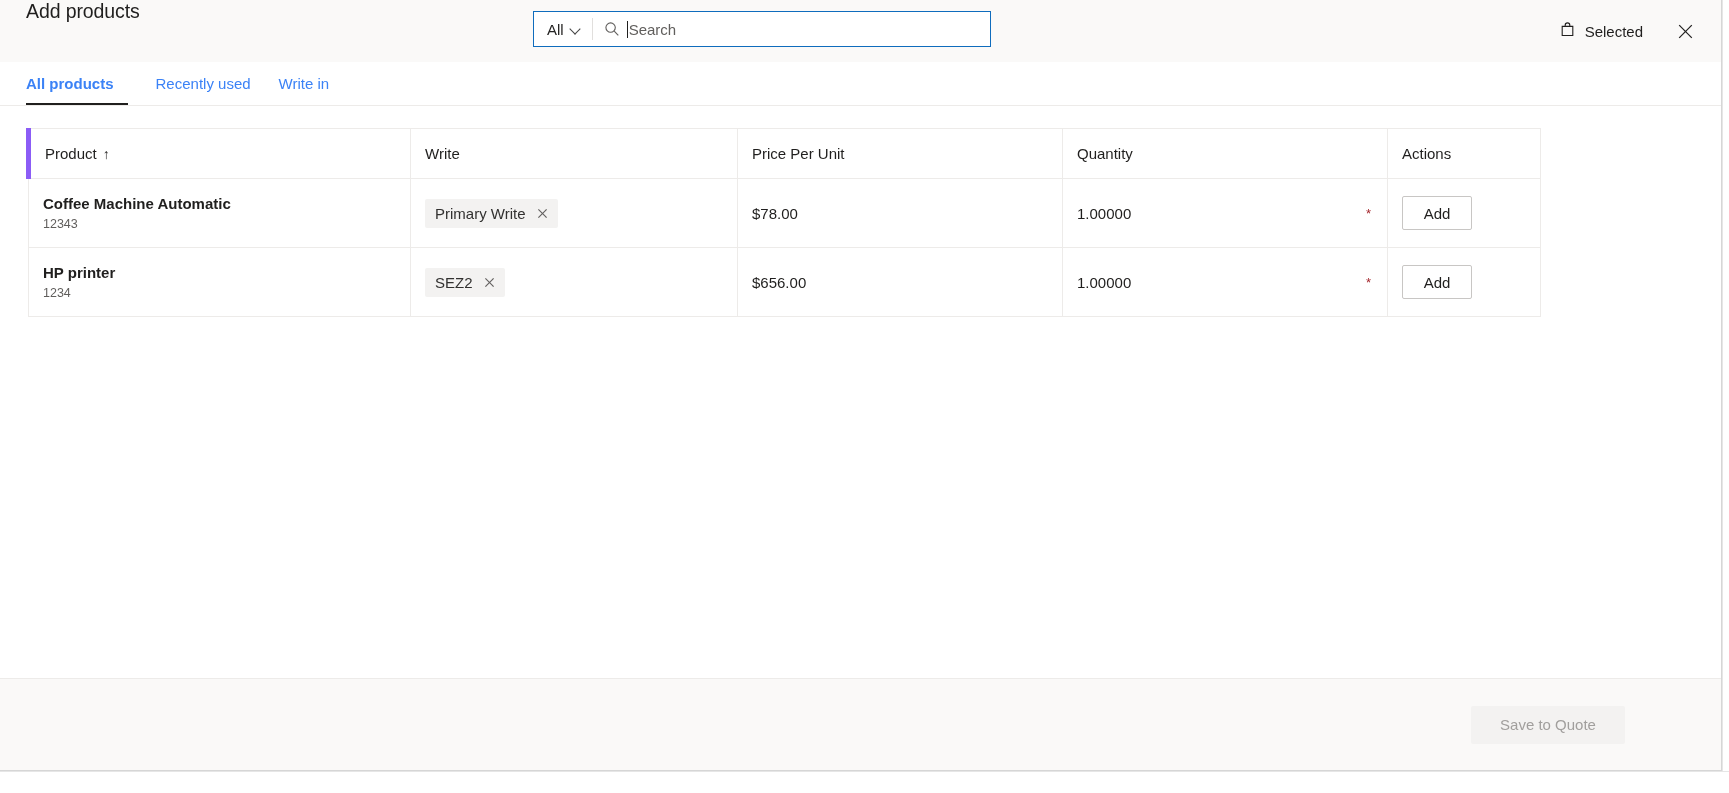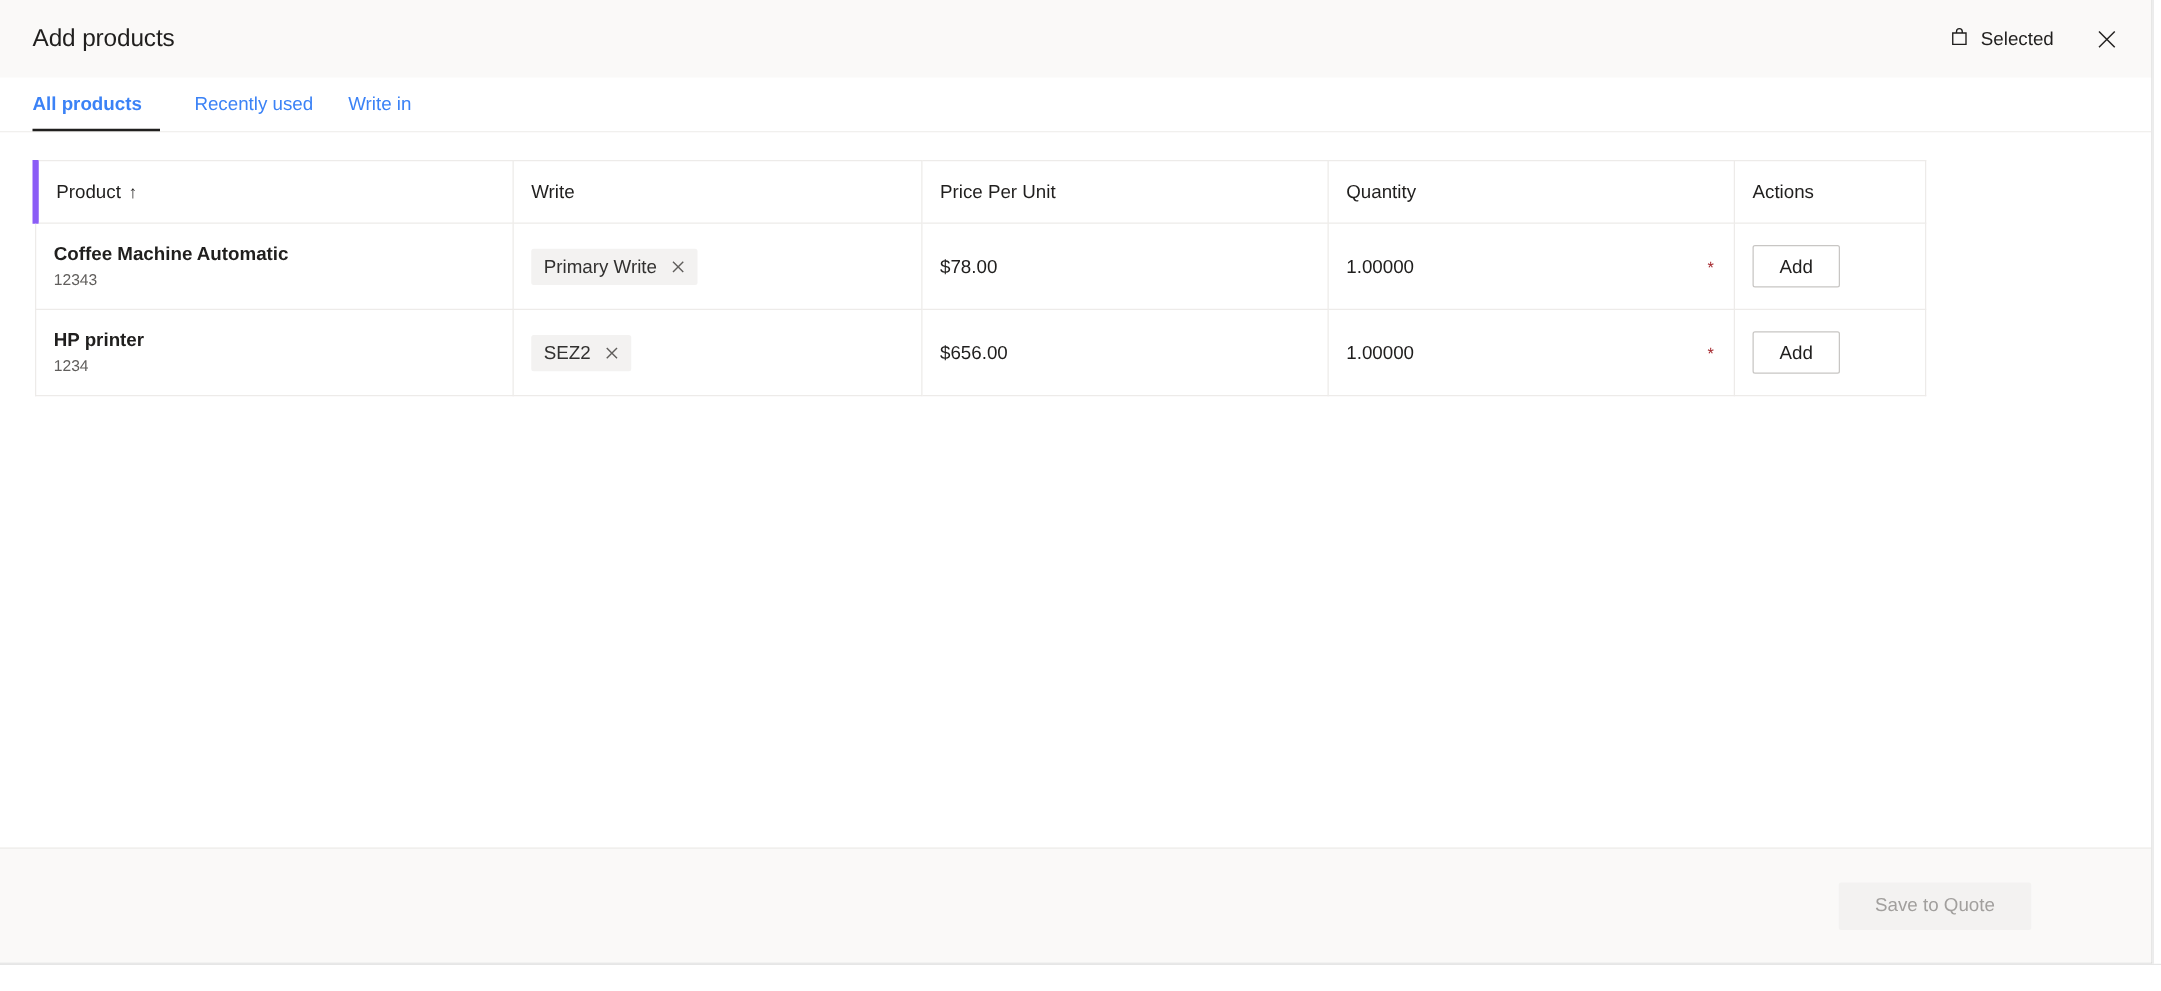--- a/index.html
+++ b/index.html
@@ -36,21 +36,20 @@
     flex-direction: column;
   }
 
   
   .header {
     position: relative;
     height: 62px;
     min-height: 62px;
     background: #faf9f8;
     display: flex;
-    align-items: center;
     padding: 0 0 0 26px;
   }
   .header-title {
     font-size: 19.5px;
     color: #201f1e;
     letter-spacing: -0.1px;
     white-space: nowrap;
   }
 
   .search-wrap {
@@ -342,20 +341,37 @@
 </head>
 <body>
 
 <div id="app">
 
   <div class="dialog">
 
     <div class="header">
       <div class="header-title">Add products</div>
 
+      <div class="search-wrap">
+        <div class="search-scope">
+          <span>All</span>
+          <span class="chevron-down"></span>
+        </div>
+        <div class="search-divider"></div>
+        <div class="search-icon">
+          <svg width="16" height="16" viewBox="0 0 16 16" fill="none" aria-hidden="true">
+            <circle cx="6.6" cy="6.6" r="4.7" stroke="#605e5c" stroke-width="1.1"></circle>
+            <line x1="10.2" y1="10.2" x2="14.3" y2="14.3" stroke="#605e5c" stroke-width="1.1"></line>
+          </svg>
+        </div>
+        <div class="search-field">
+          <span class="search-caret"></span>
+          <span class="search-placeholder">Search</span>
+        </div>
+      </div>
 
       <div class="header-right">
         <div class="selected-btn">
           <span>
             <svg width="17" height="17" viewBox="0 0 17 17" fill="none" aria-hidden="true">
               <path d="M3.2 5.4h10.6v9.1H3.2z" stroke="#201f1e" stroke-width="1.1"></path>
               <path d="M6.2 5.4V4.2a2.3 2.3 0 014.6 0v1.2" stroke="#201f1e" stroke-width="1.1"></path>
             </svg>
           </span>
           <span>Selected</span>

